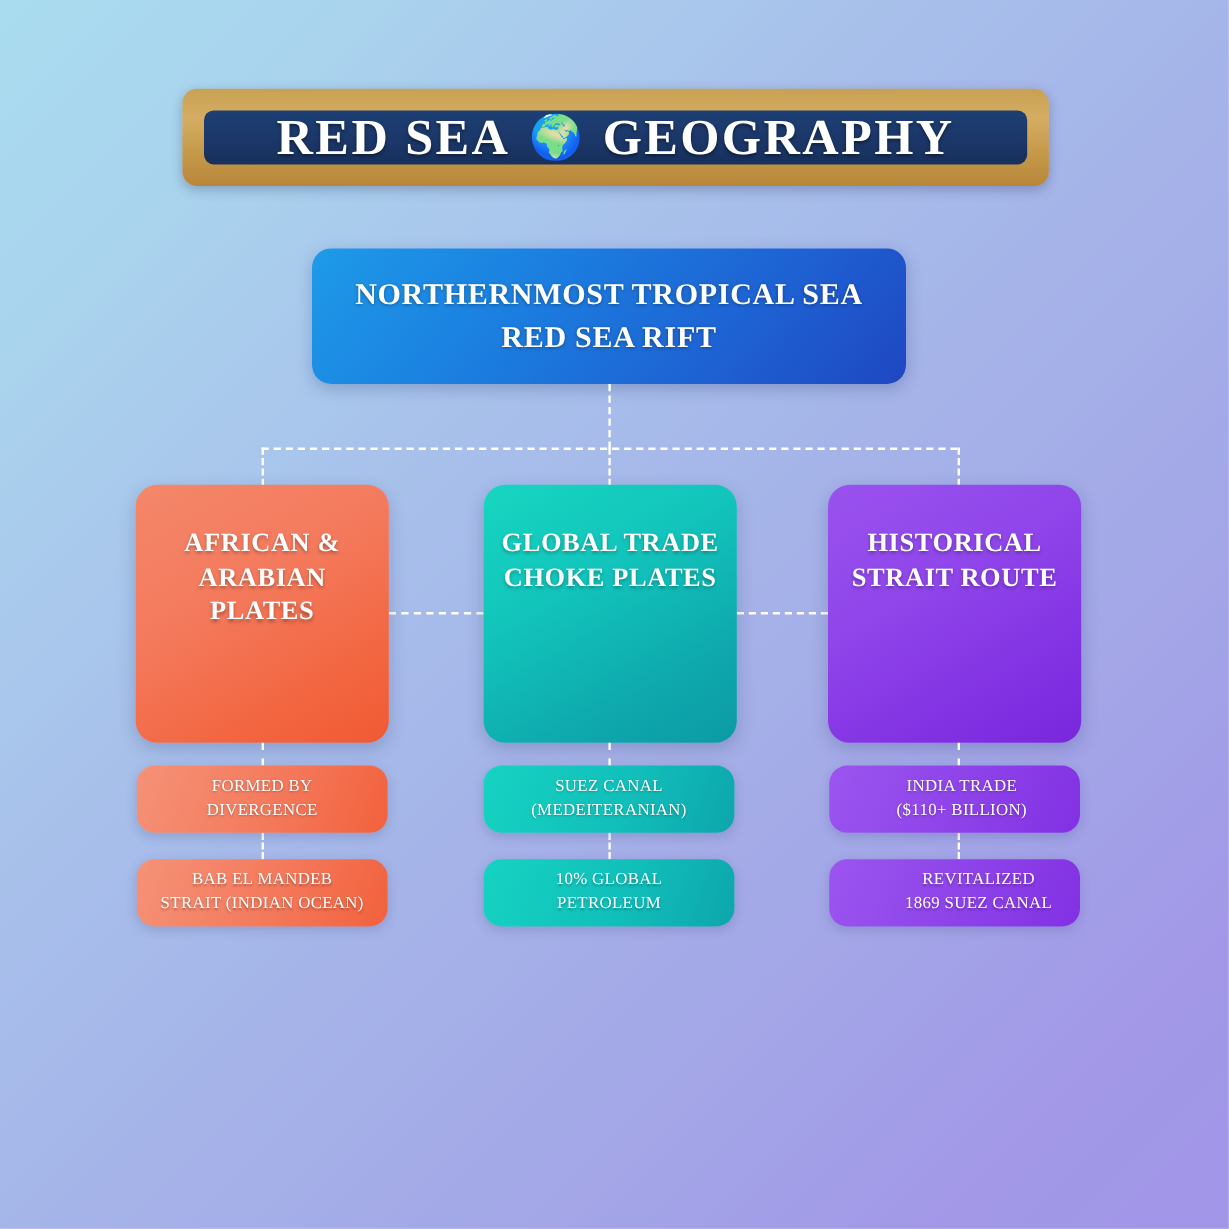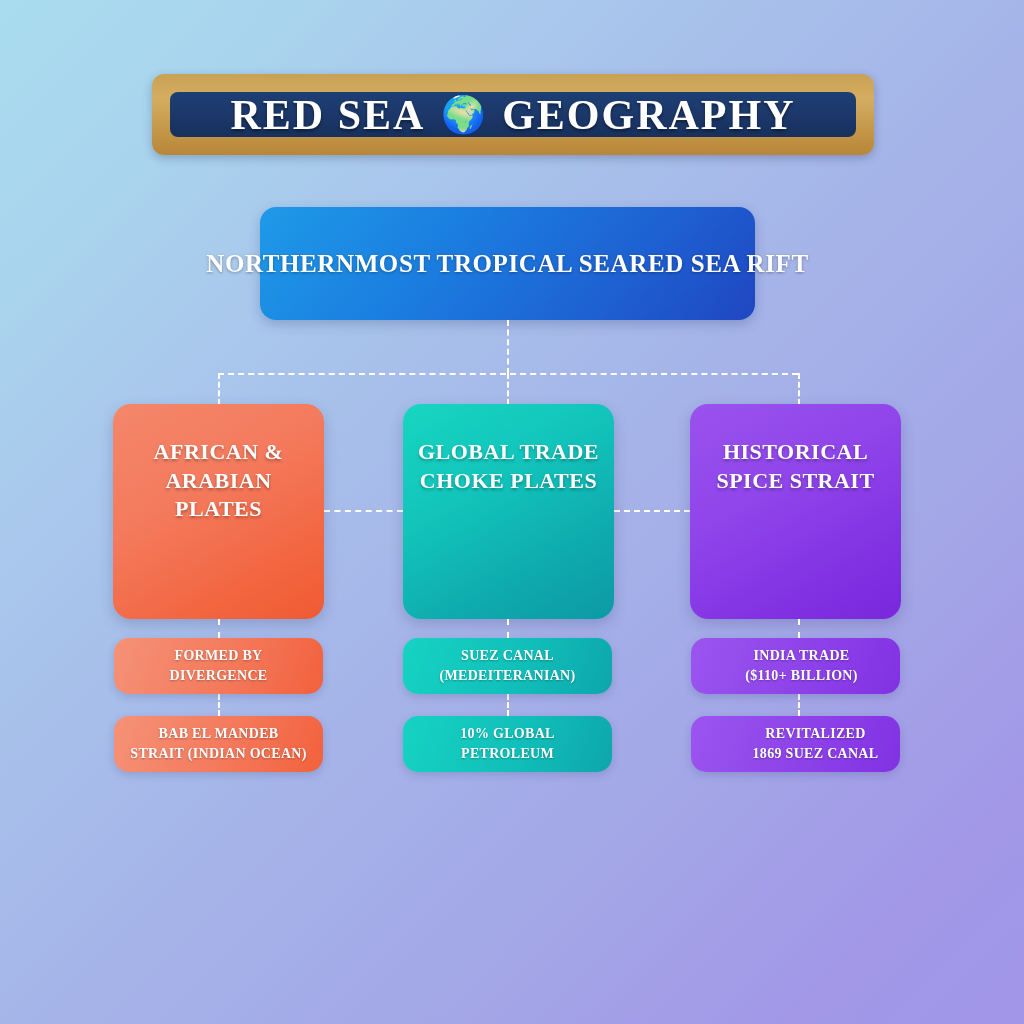--- a/index.html
+++ b/index.html
@@ -71,21 +71,21 @@
   #subtitle-box {
     position: absolute;
     left: 260px;
     top: 207px;
     width: 495px;
     height: 113px;
     box-sizing: border-box;
     border-radius: 16px;
     background: linear-gradient(130deg, #1e9ae8 0%, #1b7fe0 35%, #1e60d2 72%, #1f47c2 100%);
     display: flex;
-    flex-direction: row;
+    flex-direction: column;
     align-items: center;
     justify-content: center;
     box-shadow: 0 4px 12px rgba(30,50,110,0.25);
   }
   .subtitle-line {
     color: #ffffff;
     font-size: 25px;
     font-weight: bold;
     letter-spacing: 0.6px;
     line-height: 1.42;
@@ -150,21 +150,21 @@
     border-radius: 15px;
     display: flex;
     flex-direction: column;
     align-items: center;
     justify-content: center;
     box-shadow: 0 3px 9px rgba(40,50,100,0.18);
   }
   .subbox-line {
     color: #ffffff;
     font-size: 14px;
-    font-weight: bold;
+    font-weight: normal;
     letter-spacing: 0.3px;
     line-height: 1.42;
     text-shadow: 0 1px 2px rgba(0,0,0,0.3);
     white-space: nowrap;
     text-align: right;
   }
   .sub-orange {
     background: linear-gradient(110deg, #f59277 0%, #f4795b 55%, #f2613c 100%);
   }
   .sub-teal {
@@ -209,21 +209,21 @@
     <div class="card-title">PLATES</div>
   </div>
 
   <div class="card" id="card-trade">
     <div class="card-title">GLOBAL TRADE</div>
     <div class="card-title">CHOKE PLATES</div>
   </div>
 
   <div class="card" id="card-spice">
     <div class="card-title">HISTORICAL</div>
-    <div class="card-title">SPICE STRAIT</div>
+    <div class="card-title">STRAIT ROUTE</div>
   </div>
 
   <div class="conn conn-v" style="left:218px; top:619px; height:19px;"></div>
   <div class="conn conn-v" style="left:507px; top:619px; height:19px;"></div>
   <div class="conn conn-v" style="left:798px; top:619px; height:19px;"></div>
 
   <div class="conn conn-v" style="left:218px; top:694px; height:22px;"></div>
   <div class="conn conn-v" style="left:507px; top:694px; height:22px;"></div>
   <div class="conn conn-v" style="left:798px; top:694px; height:22px;"></div>
 

